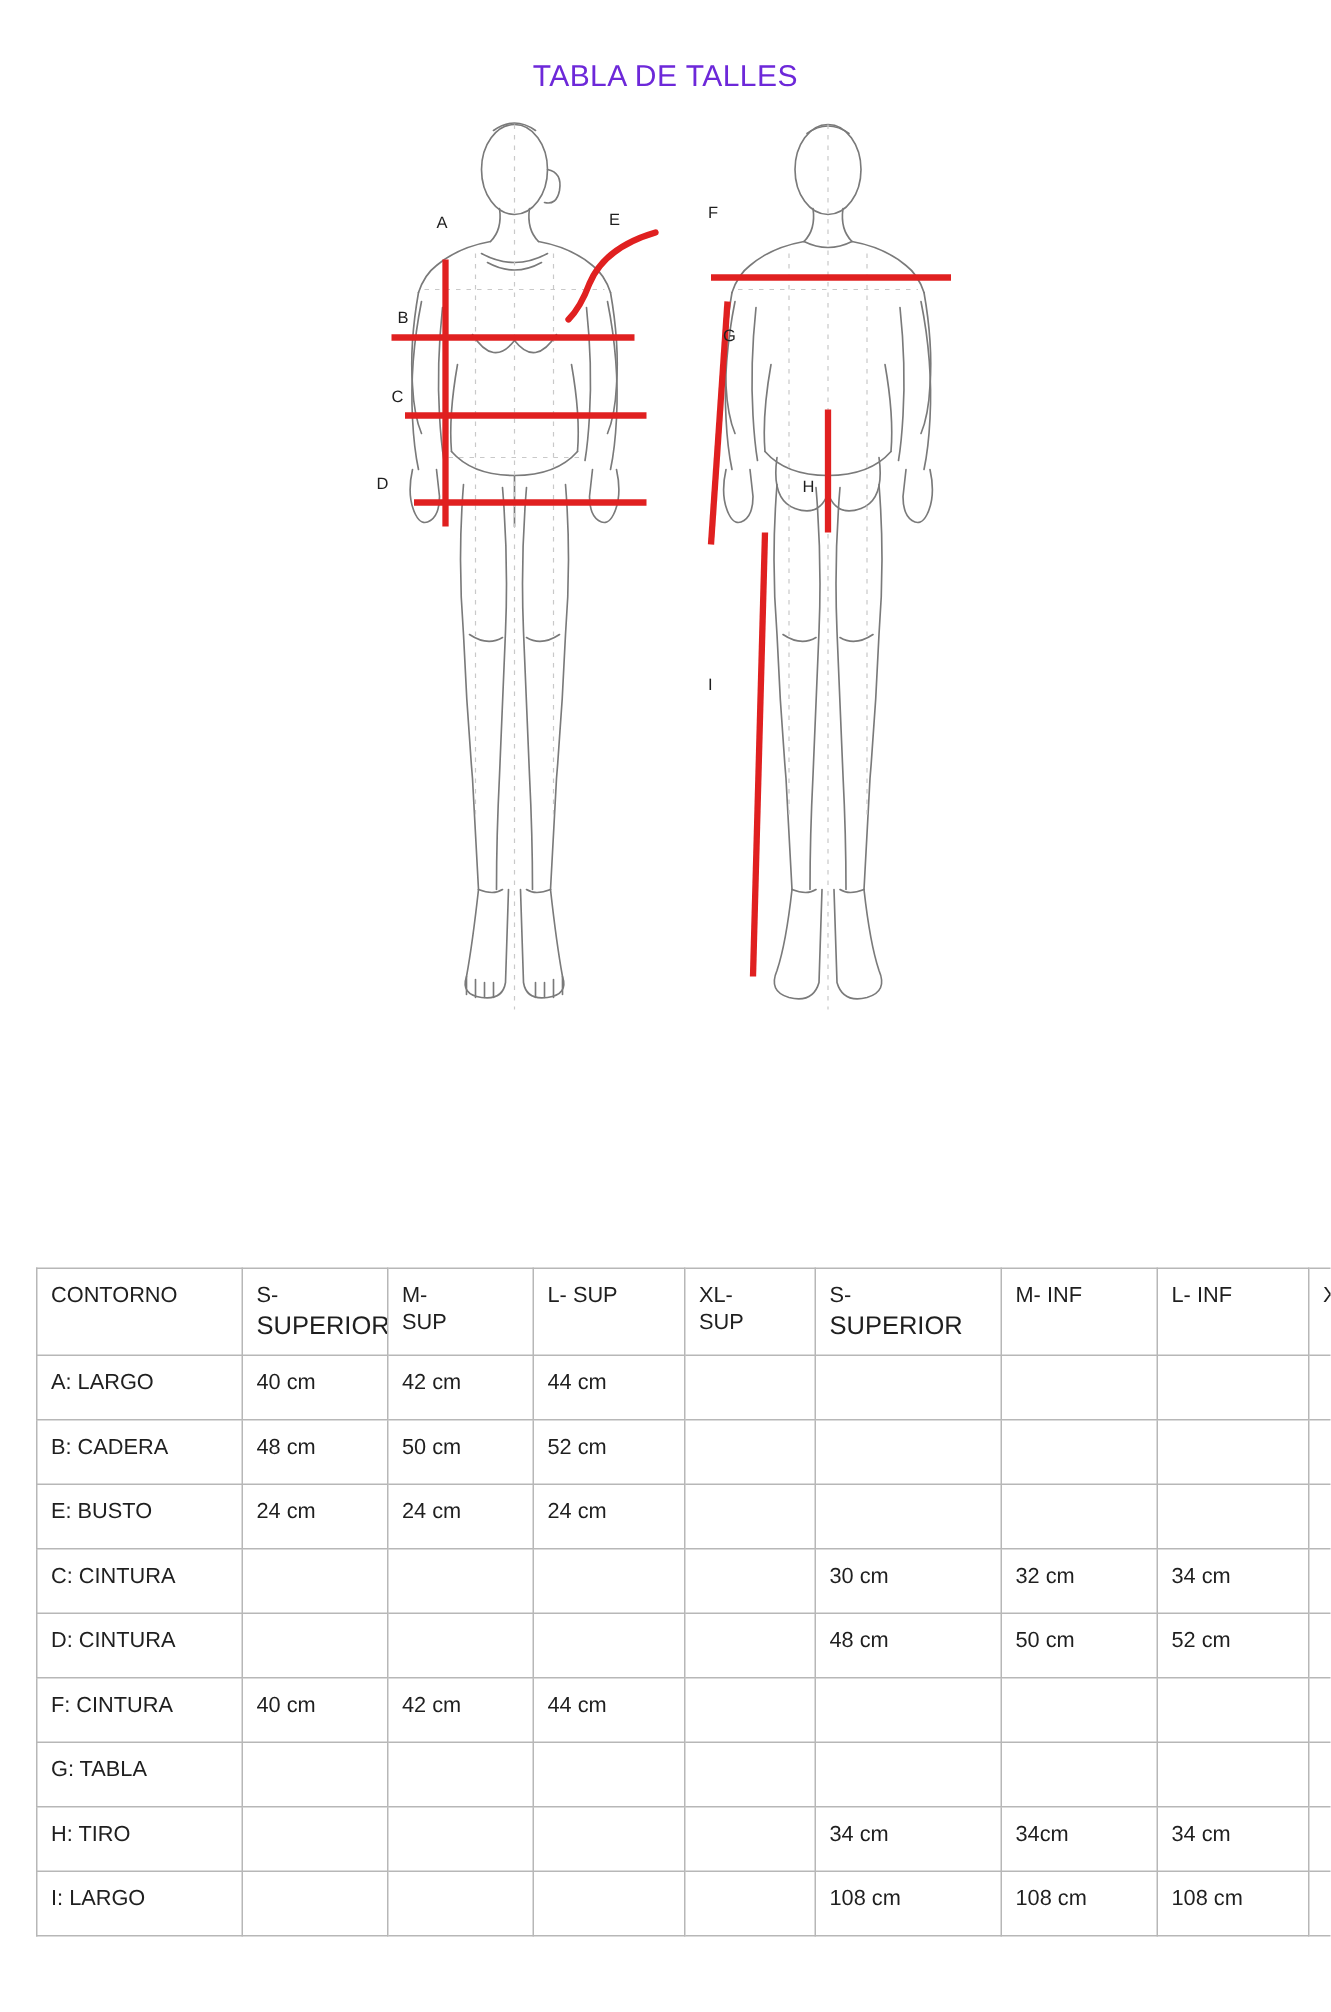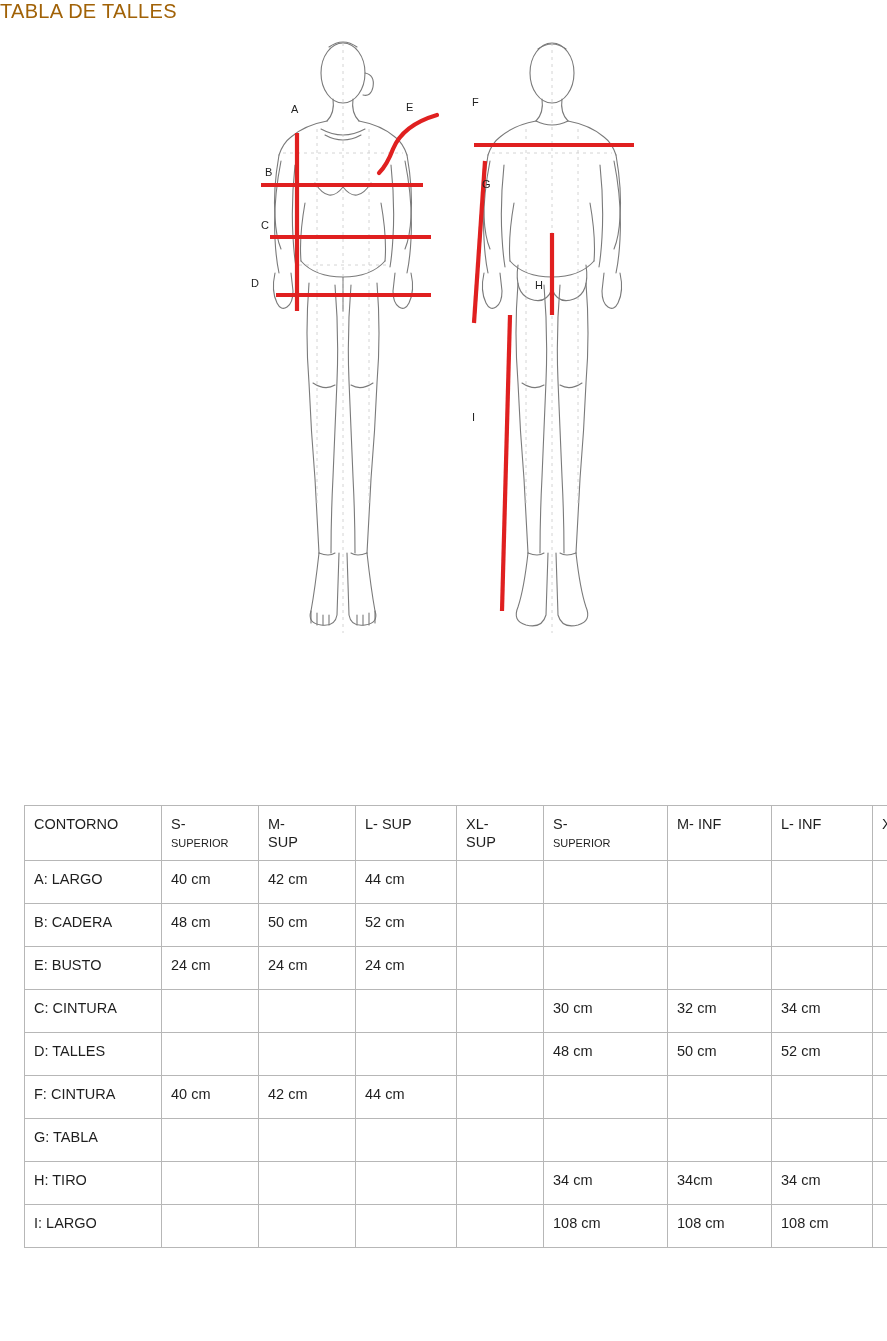--- a/index.html
+++ b/index.html
@@ -14,24 +14,25 @@
     color: #202124;
     position: relative;
     overflow: hidden;
   }
   .page {
     width: 887px;
     height: 1341px;
     position: relative;
   }
   .doc-title {
-    text-align: left;
+    text-align: center;
     font-size: 20px;
     letter-spacing: 0.3px;
-    color: #a16207;
+    color: #6d28d9;
+    margin-top: 40px;
     font-weight: 400;
   }
   .figures {
     position: relative;
     width: 887px;
     height: 680px;
     margin-top: 10px;
   }
   .figure-wrap {
     position: absolute;
@@ -68,21 +69,21 @@
     text-align: left;
     color: #1f1f1f;
     line-height: 1.25;
     height: 24px;
     overflow: hidden;
   }
   table.size-table thead td {
     vertical-align: top;
   }
   .sub {
-    font-size: 11px;
+    font-size: 17px;
   }
   .col-0 { width: 118px; }
   .col-1 { width: 78px; }
   .col-2 { width: 78px; }
   .col-3 { width: 82px; }
   .col-4 { width: 68px; }
   .col-5 { width: 105px; }
   .col-6 { width: 85px; }
   .col-7 { width: 82px; }
   .col-8 { width: 95px; }
@@ -325,21 +326,21 @@
           <td class="col-2"></td>
           <td class="col-3"></td>
           <td class="col-4"></td>
           <td class="col-5">30 cm</td>
           <td class="col-6">32 cm</td>
           <td class="col-7">34 cm</td>
           <td class="col-8"></td>
 
         </tr>
         <tr>
-          <td class="col-0">D: TALLES</td>
+          <td class="col-0">D: CINTURA</td>
           <td class="col-1"></td>
           <td class="col-2"></td>
           <td class="col-3"></td>
           <td class="col-4"></td>
           <td class="col-5">48 cm</td>
           <td class="col-6">50 cm</td>
           <td class="col-7">52 cm</td>
           <td class="col-8"></td>
 
         </tr>

